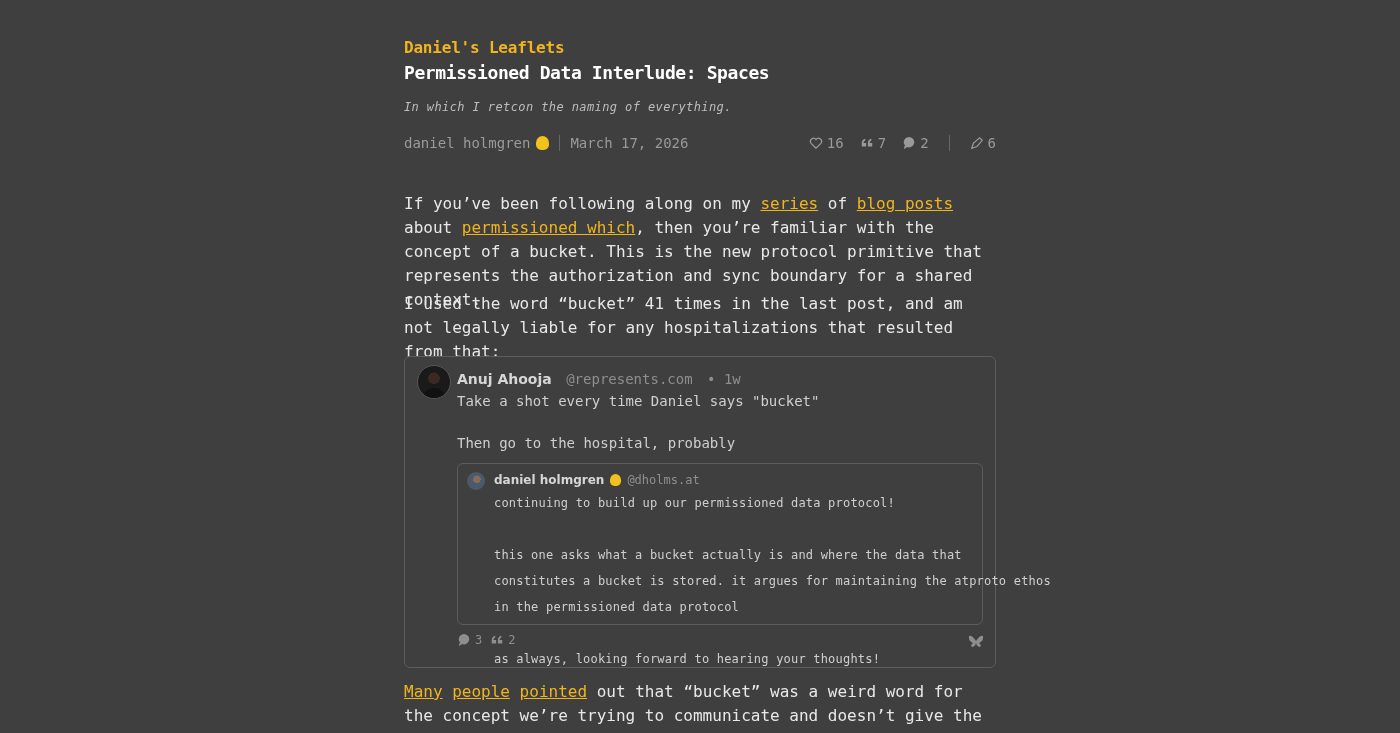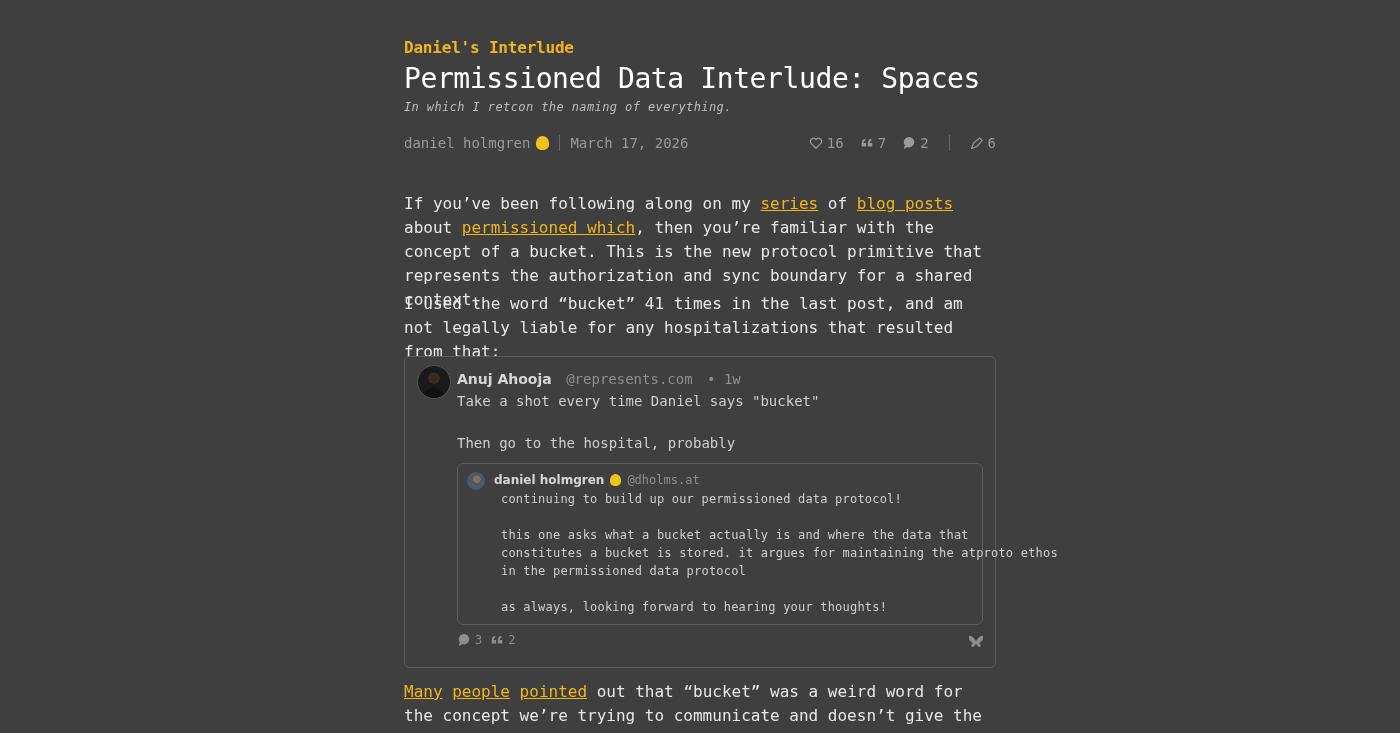--- a/index.html
+++ b/index.html
@@ -1,19 +1,19 @@
 <!DOCTYPE html>
 <html><head>
 <meta charset="utf-8">
 <style>
   html, body { margin:0; padding:0; }
   body { background:#3f3f3f; width:1400px; height:733px; overflow:hidden; font-family:"DejaVu Sans Mono", monospace; color:#e8e8e8; }
   .page { position:absolute; left:404px; top:0; width:592px; }
   .pub { position:absolute; top:38px; left:0; color:#f2b51c; font-family:"DejaVu Sans Mono", monospace; font-weight:bold; font-size:16px; letter-spacing:-0.2px; }
-  .title { position:absolute; top:62px; left:0; font-family:"DejaVu Sans Mono", monospace; font-weight:normal; font-size:28px; color:#ffffff; letter-spacing:-0.4px; white-space:nowrap; }
+  .title { position:absolute; top:62px; left:0; font-family:"DejaVu Sans Mono", monospace; font-weight:bold; font-size:18px; color:#ffffff; letter-spacing:-0.4px; white-space:nowrap; }
   .subtitle { position:absolute; top:100px; left:0; font-family:"DejaVu Sans Mono", monospace; font-style:italic; font-size:12px; color:#bdbdbd; letter-spacing:0.4px; white-space:nowrap; }
   .meta { position:absolute; top:135px; left:0; width:592px; height:20px; font-size:14px; color:#9a9a9a; }
   .meta .left { position:absolute; left:0; top:0; display:flex; align-items:center; gap:6px; white-space:nowrap; }
   .meta .sep { width:1px; height:16px; background:#666; margin:0 4px; }
   .meta .right { position:absolute; right:0; top:0; display:flex; align-items:center; gap:16px; white-space:nowrap; }
   .stat { display:flex; align-items:center; gap:4px; }
   .icon-svg { width:14px; height:14px; display:inline-block; }
   .emoji { display:inline-block; width:13px; height:14px; background:#f2c21c; border-radius:50% 50% 40% 40%; position:relative; }
   .body-text { position:absolute; left:0; font-size:16px; line-height:24px; color:#e8e8e8; width:592px; }
   .body-text a { color:#f2b51c; text-decoration:underline; }
@@ -25,29 +25,29 @@
   .avatar .body { position:absolute; bottom:-4px; left:5px; width:22px; height:14px; background:#111; border-radius:10px 10px 0 0; }
   .post-head { position:absolute; left:52px; top:14px; font-size:14px; white-space:nowrap; }
   .post-head .name { font-weight:bold; color:#d6d6d6; font-family:"DejaVu Sans", sans-serif; }
   .post-head .handle { color:#8e8e8e; margin-left:6px; }
   .post-body { position:absolute; left:52px; top:34px; font-size:14px; line-height:21px; color:#cfcfcf; white-space:pre; }
   .quote { position:absolute; left:52px; top:106px; width:524px; height:160px; border:1px solid #5c5c5c; border-radius:6px; }
   .q-avatar { position:absolute; left:9px; top:8px; width:18px; height:18px; border-radius:50%; background:radial-gradient(circle at 55% 40%, #8a6a5a 0 25%, #4a5a6a 26% 100%); }
   .q-head { position:absolute; left:36px; top:9px; font-size:12px; white-space:nowrap; display:flex; align-items:center; gap:6px; }
   .q-head .name { font-weight:bold; color:#d6d6d6; font-family:"DejaVu Sans", sans-serif; }
   .q-head .handle { color:#8e8e8e; }
-  .q-body { position:absolute; left:43px; top:26px; font-size:12px; line-height:18px; color:#cfcfcf; white-space:pre; letter-spacing:0.2px; }
+  .q-body { position:absolute; left:36px; top:26px; font-size:12px; line-height:26px; color:#cfcfcf; white-space:pre; letter-spacing:0.2px; }
   .post-foot { position:absolute; left:52px; top:276px; font-size:12px; color:#8e8e8e; display:flex; gap:8px; align-items:center; }
   .bsky-link { position:absolute; right:10px; top:276px; width:18px; height:18px; }
 </style>
 </head>
 <body>
 
 <div class="page">
-  <a class="pub">Daniel's Interlude</a>
+  <a class="pub">Daniel's Leaflets</a>
   <h1 class="title" style="margin:0">Permissioned Data Interlude: Spaces</h1>
   <div class="subtitle">In which I retcon the naming of everything.</div>
 
   <div class="meta">
     <div class="left">
       <span>daniel holmgren</span>
       <span class="emoji"></span>
       <span class="sep"></span>
       <span>March 17, 2026</span>
     </div>

